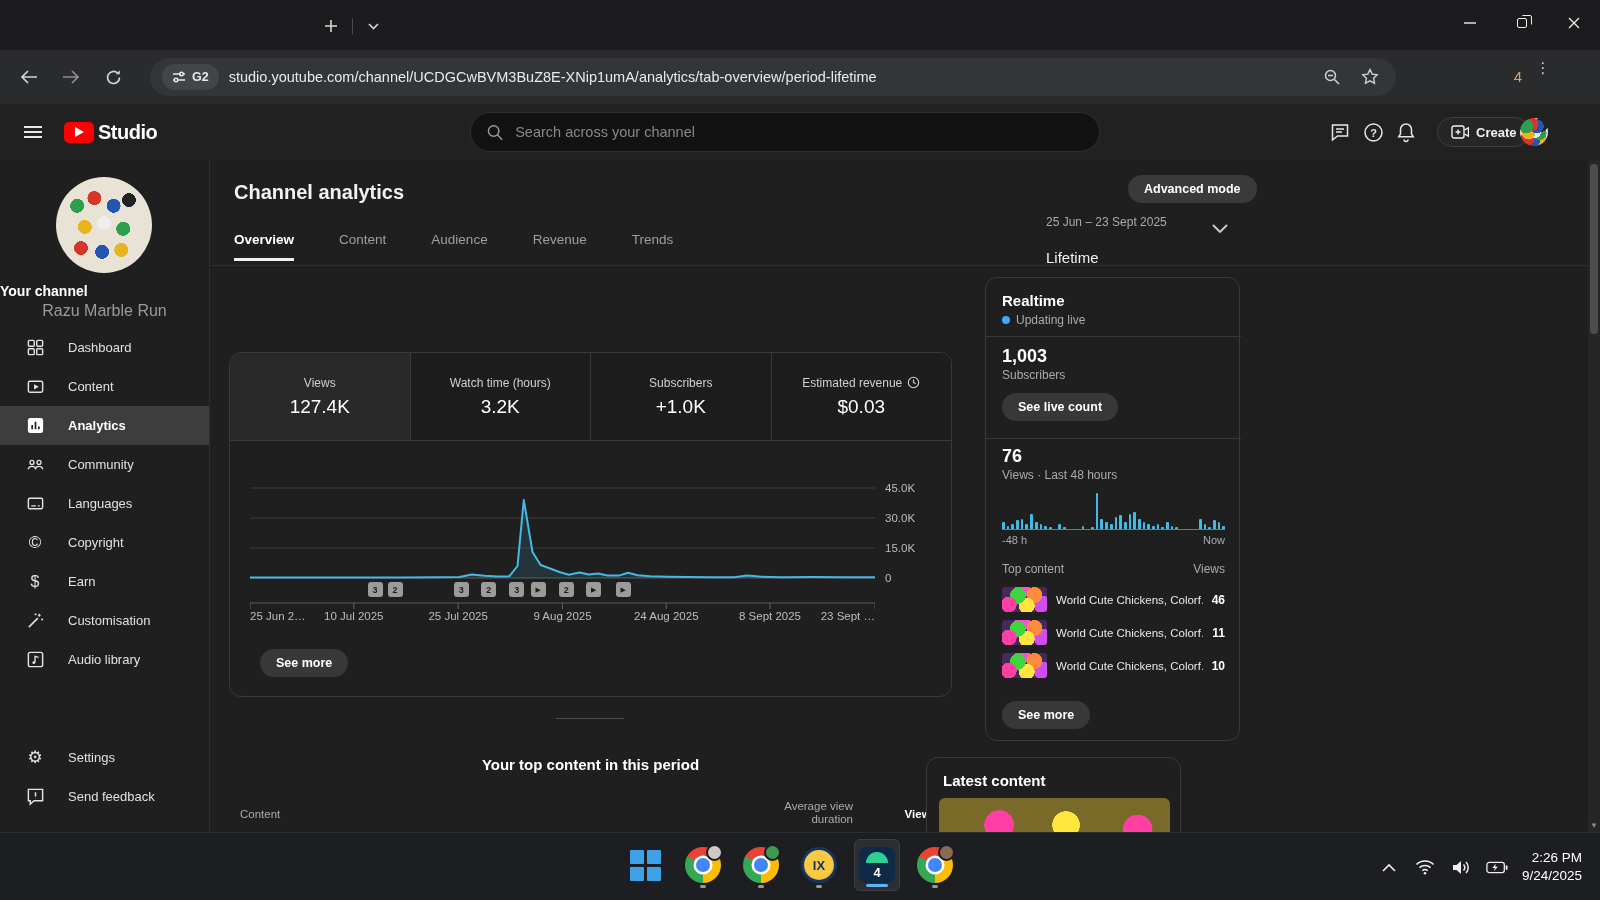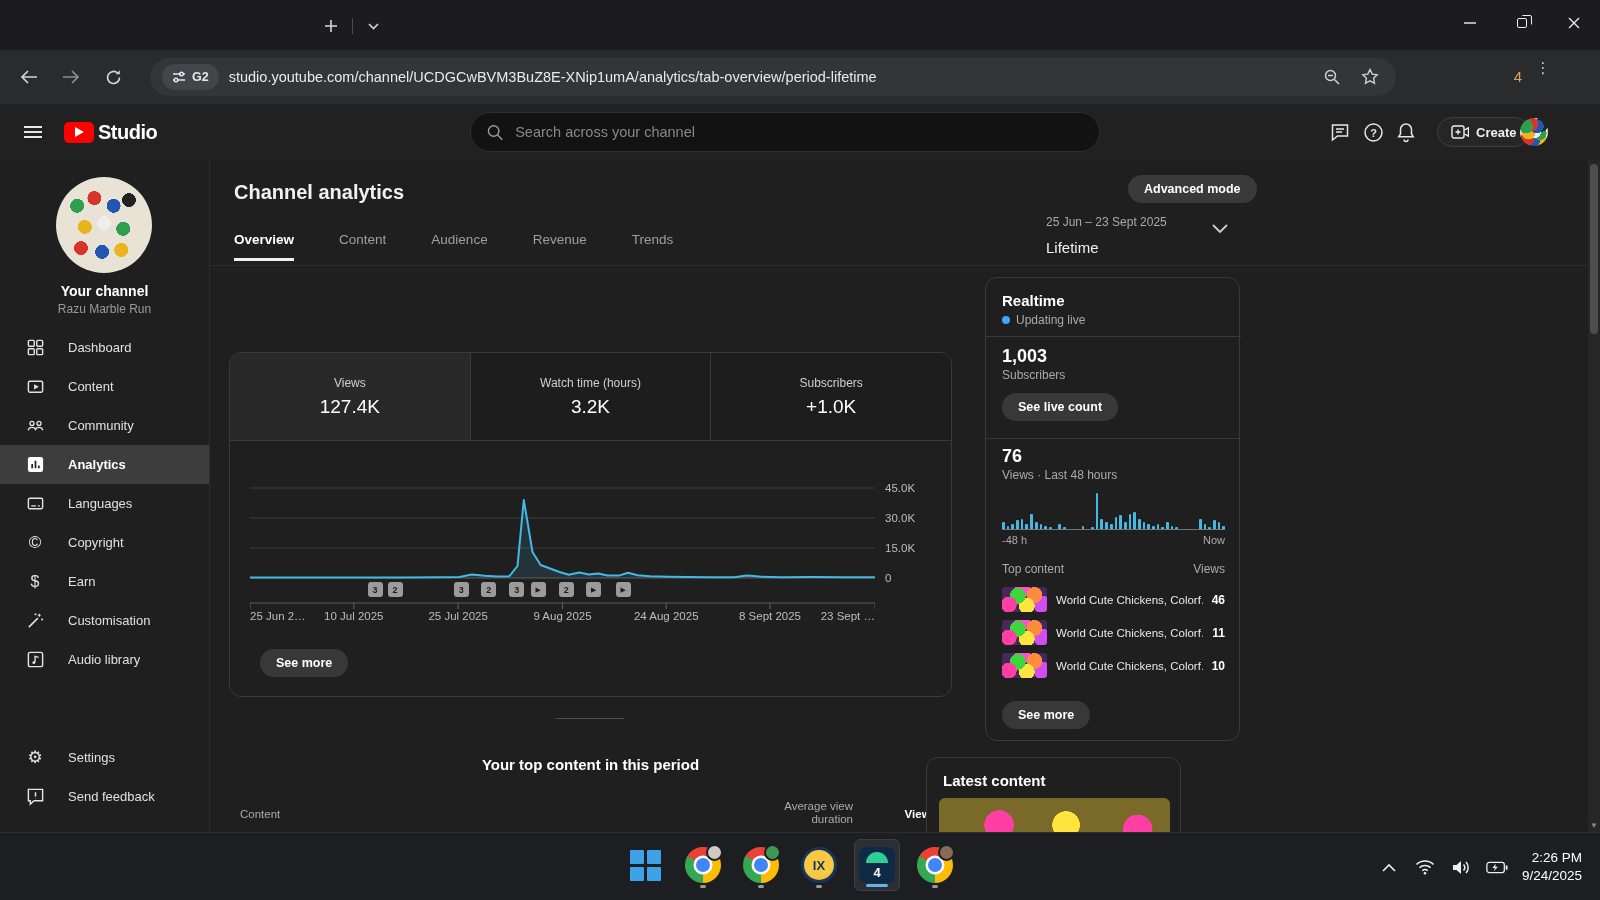--- a/index.html
+++ b/index.html
@@ -61,38 +61,38 @@
     #e9e3d6}
 
   
   .workspace{position:absolute;left:0;top:160px;width:1600px;height:672px;background:#1f1f1f;overflow:hidden}
   .v-divider{position:absolute;left:209px;top:0;width:1px;height:672px;background:#2e2e2e}
   .tabs-divider{position:absolute;left:210px;top:105px;width:1378px;height:1px;background:#2e2e2e}
 
   
   .sidebar{position:absolute;left:0;top:0;width:209px;height:672px}
   .side-avatar{position:absolute;left:56px;top:17px;width:96px;height:96px;border-radius:50%}
-  .ch-name{position:absolute;left:0;top:123px;width:209px;text-align:center;font-size:14px;font-weight:700;color:#fff}
-  .ch-handle{position:absolute;left:0;top:142px;width:209px;text-align:center;font-size:12px;color:#9a9a9a}
+  .ch-name{position:absolute;left:0;top:123px;width:209px;font-size:14px;font-weight:700;color:#fff}
+  .ch-handle{position:absolute;left:0;top:142px;width:209px;text-align:center;font-size:16px;color:#9a9a9a}
   .side-list{position:absolute;left:0;top:168px;width:209px}
   .side-item{height:39px;display:flex;align-items:center;gap:23px;padding-left:25px;font-size:13px;color:#e0e0e0;cursor:default}
   .side-item.sel{background:#3d3d3d;color:#fff;font-weight:700}
   .side-item .ic{width:20px;height:20px;display:flex;align-items:center;justify-content:center;flex:none;color:#e3e3e3;font-size:16px}
   .side-footer{position:absolute;left:0;top:578px;width:209px}
 
   
   .page-title{position:absolute;left:234px;top:21px;font-size:20px;font-weight:700;color:#f1f1f1}
   .an-tabs{position:absolute;left:234px;top:72px;display:flex;gap:45px}
   .an-tab{font-size:13.5px;color:#9f9f9f;padding-bottom:14px;position:relative;font-weight:400}
   .an-tab.sel{color:#fff;font-weight:700}
   .an-tab.sel:after{content:"";position:absolute;left:0;bottom:0;width:100%;height:3px;background:#f1f1f1}
   .adv-btn{position:absolute;left:1128px;top:15px;height:28px;border-radius:15px;background:#3a3a3a;color:#fff;font-size:12.5px;font-weight:700;display:flex;align-items:center;padding:0 16px}
   .date-block{position:absolute;left:1046px;top:55px;width:160px;text-align:left}
   .date-range{font-size:12px;color:#aaa}
-  .date-period{font-size:15px;color:#f1f1f1;margin-top:10px}
+  .date-period{font-size:15px;color:#f1f1f1;margin-top:20px}
   .date-chevron{position:absolute;left:1212px;top:64px;color:#cfcfcf}
 
   .headline{position:absolute;left:229px;top:132px;width:723px;text-align:center;font-size:20px;font-weight:700;color:#fff}
 
   
   .chart-card{position:absolute;left:229px;top:192px;width:723px;height:345px;border:1px solid #3a3a3a;border-radius:12px;background:#1f1f1f;overflow:hidden}
   .metric-row{display:flex;height:88px;border-bottom:1px solid #3a3a3a}
   .metric{flex:1;display:flex;flex-direction:column;align-items:center;justify-content:center;gap:6px;background:#1d1d1d}
   .metric+.metric{border-left:1px solid #3a3a3a}
   .metric.sel{background:#292929}
@@ -321,38 +321,38 @@
           </div>
           <div class="side-item">
             <span class="ic">
               <svg width="19" height="19" viewBox="0 0 20 20">
                 <rect x="2.5" y="4.5" width="15" height="11.5" rx="1.5" stroke="currentColor" stroke-width="1.5" fill="none"></rect>
                 <path d="M8.5 7.5l5 2.8-5 2.8z" fill="currentColor"></path>
               </svg>
             </span>
             <span>Content</span>
           </div>
+          <div class="side-item sel">
+            <span class="ic">
+              <svg width="19" height="19" viewBox="0 0 20 20">
+                <rect x="2" y="2" width="16" height="16" rx="2.5" fill="#fff"></rect>
+                <path d="M6.5 14V9.5M10 14V6M13.5 14v-3" stroke="#1f1f1f" stroke-width="1.8"></path>
+              </svg>
+            </span>
+            <span>Analytics</span>
+          </div>
           <div class="side-item">
             <span class="ic">
               <svg width="19" height="19" viewBox="0 0 20 20">
                 <circle cx="6.3" cy="7.8" r="2.1" stroke="currentColor" stroke-width="1.4" fill="none"></circle>
                 <circle cx="13.7" cy="7.8" r="2.1" stroke="currentColor" stroke-width="1.4" fill="none"></circle>
                 <path d="M2.3 15c.4-2 2-3.1 4-3.1s3.6 1.1 4 3.1M9.7 15c.4-2 2-3.1 4-3.1s3.6 1.1 4 3.1" stroke="currentColor" stroke-width="1.4" fill="none"></path>
               </svg>
             </span>
             <span>Community</span>
-          </div>
-          <div class="side-item sel">
-            <span class="ic">
-              <svg width="19" height="19" viewBox="0 0 20 20">
-                <rect x="2" y="2" width="16" height="16" rx="2.5" fill="#fff"></rect>
-                <path d="M6.5 14V9.5M10 14V6M13.5 14v-3" stroke="#1f1f1f" stroke-width="1.8"></path>
-              </svg>
-            </span>
-            <span>Analytics</span>
           </div>
           <div class="side-item">
             <span class="ic">
               <svg width="19" height="19" viewBox="0 0 20 20">
                 <rect x="2.5" y="4.5" width="15" height="11" rx="1.5" stroke="currentColor" stroke-width="1.5" fill="none"></rect>
                 <path d="M5.5 12.5h5M12.5 12.5h2" stroke="currentColor" stroke-width="1.5"></path>
               </svg>
             </span>
             <span>Languages</span>
           </div>
@@ -439,20 +439,32 @@
             <span class="mlabel">
               <span>Watch time (hours)</span>
             </span>
             <span class="mvalue">3.2K</span>
           </div>
           <div class="metric">
             <span class="mlabel">
               <span>Subscribers</span>
             </span>
             <span class="mvalue">+1.0K</span>
+          </div>
+          <div class="metric">
+            <span class="mlabel">
+              <span>Estimated revenue</span>
+              <span>
+                <svg width="13" height="13" viewBox="0 0 14 14">
+                  <circle cx="7" cy="7" r="5.6" stroke="#cfcfcf" stroke-width="1.2" fill="none"></circle>
+                  <path d="M7 3.8V7l2.3 1.4" stroke="#cfcfcf" stroke-width="1.2" fill="none"></path>
+                </svg>
+              </span>
+            </span>
+            <span class="mvalue">$0.03</span>
           </div>
         </div>
       <div class="chart-wrap">
         <svg id="line-chart" width="625" height="166" viewBox="0 0 625 166">
             <line x1="0" y1="45" x2="625" y2="45" stroke="#3c3c3c" stroke-width="1"></line>
             <line x1="0" y1="75" x2="625" y2="75" stroke="#3c3c3c" stroke-width="1"></line>
             <line x1="0" y1="105" x2="625" y2="105" stroke="#3c3c3c" stroke-width="1"></line>
             <line x1="0" y1="135" x2="625" y2="135" stroke="#5a5a5a" stroke-width="1.2"></line>
             <line x1="0" y1="160" x2="625" y2="160" stroke="#5a5a5a" stroke-width="1.2"></line>
             <line x1="0" y1="160" x2="0" y2="166" stroke="#5a5a5a" stroke-width="1.2"></line>

